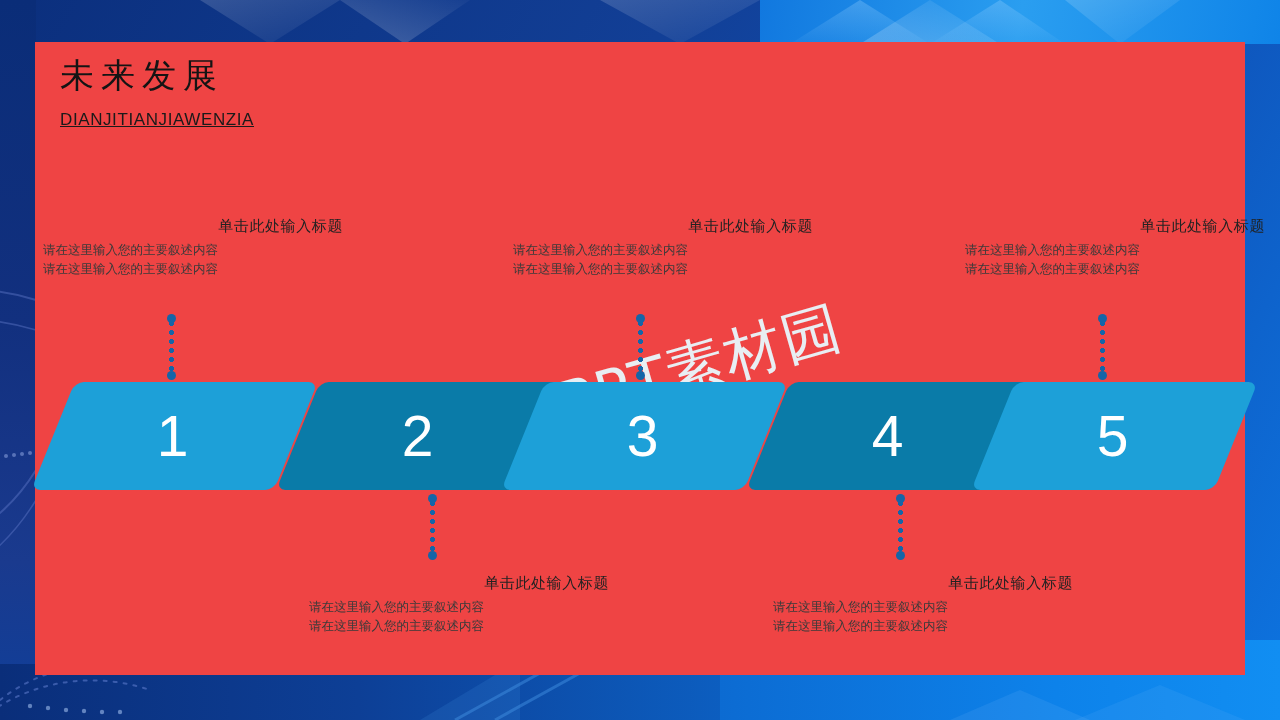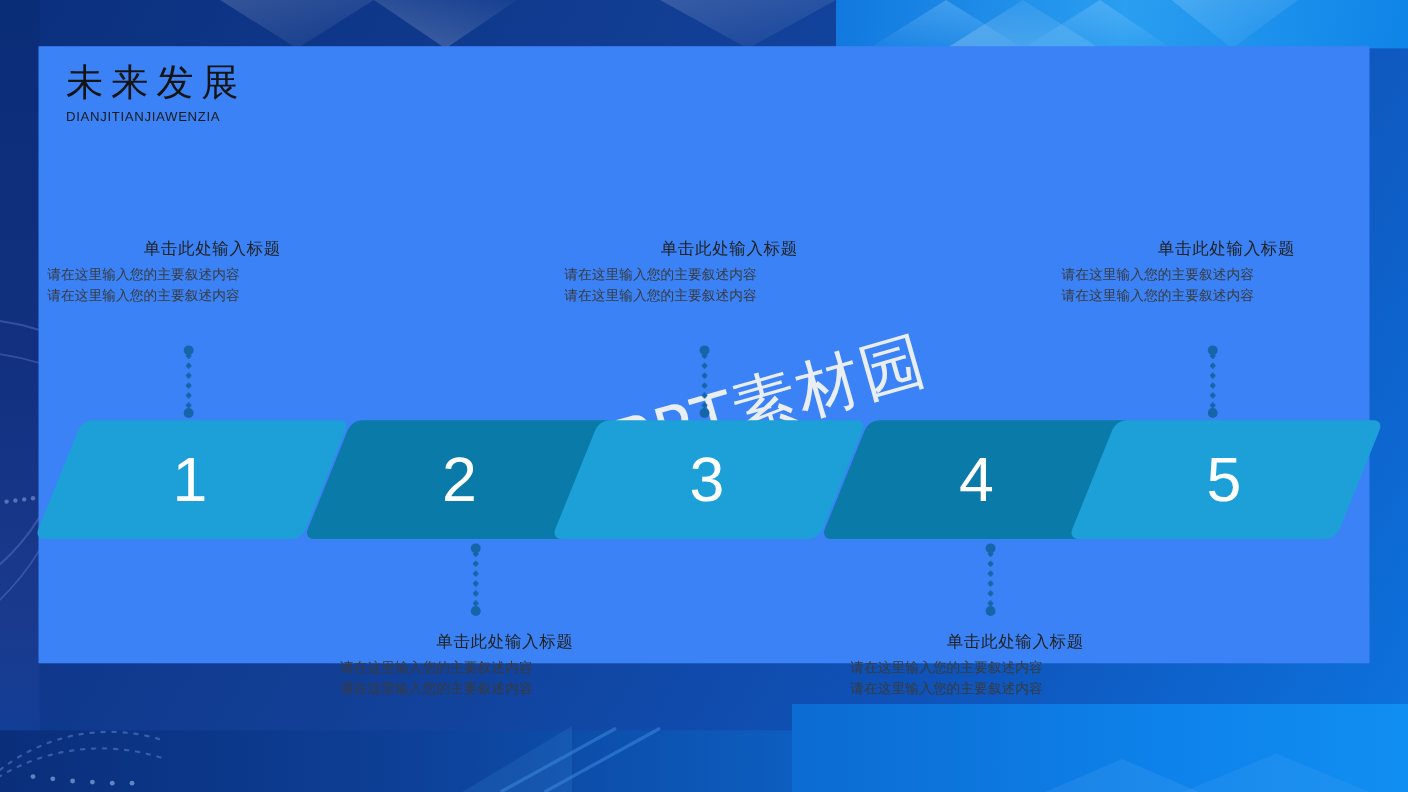--- a/index.html
+++ b/index.html
@@ -34,33 +34,33 @@
   }
   .bg-leftstrip {
     position:absolute; left:0; top:0; width:36px; height:720px;
     background:linear-gradient(180deg,#0a2d78 0%,#12307f 45%,#1a3a8e 78%,#0f3f9a 100%);
   }
   svg.deco { position:absolute; inset:0; width:1280px; height:720px; }
   
   #card {
     position:absolute;
     left:35px; top:42px;
-    width:1210px; height:561px;
-    background:#3b82f6;
+    width:1210px; height:633px;
+    background:#ef4444;
   }
   
   #heading { position:absolute; left:25px; top:12px; }
   .title-cn {
     font-size:34px; color:#141414; letter-spacing:7px;
     font-family:"DejaVu Sans","Liberation Sans",sans-serif;
     line-height:1.25; white-space:nowrap;
   }
   .title-en {
-    margin-top:2px; font-size:12px; color:#1a1a1a;
-    letter-spacing:0.6px; white-space:nowrap;
+    margin-top:13px; font-size:17px; color:#1a1a1a;
+    letter-spacing:0.6px; white-space:nowrap;text-decoration:underline;
   }
   
   #watermark {
     position:absolute; left:520px; top:285px;
     font-size:58px; color:#e8eef3;
     font-family:"DejaVu Sans","Liberation Sans",sans-serif;
     transform:rotate(-16deg); user-select:none;
     white-space:nowrap; letter-spacing:2px;
   }
   
@@ -95,21 +95,21 @@
   }
   .conn-dot {
     position:absolute; left:0; width:9px; height:9px;
     border-radius:50%; background:#1565a8;
   }
   .conn-dot.top { top:0; }
   .conn-dot.bottom { bottom:0; }
   
   .txt-block { position:absolute; width:300px; }
   .txt-title {
-    font-size:15px; color:#222222; text-align:center;
+    font-size:15px; color:#222222; text-align:right;
     font-family:"DejaVu Sans","Liberation Sans",sans-serif;
     letter-spacing:0.6px; margin-bottom:4px; white-space:nowrap;
   }
   .txt-line {
     font-size:12.5px; color:#3a3a3a; text-align:left;
     font-family:"DejaVu Sans","Liberation Sans",sans-serif;
     line-height:1.55; white-space:nowrap;
   }
 </style>
 </head>

